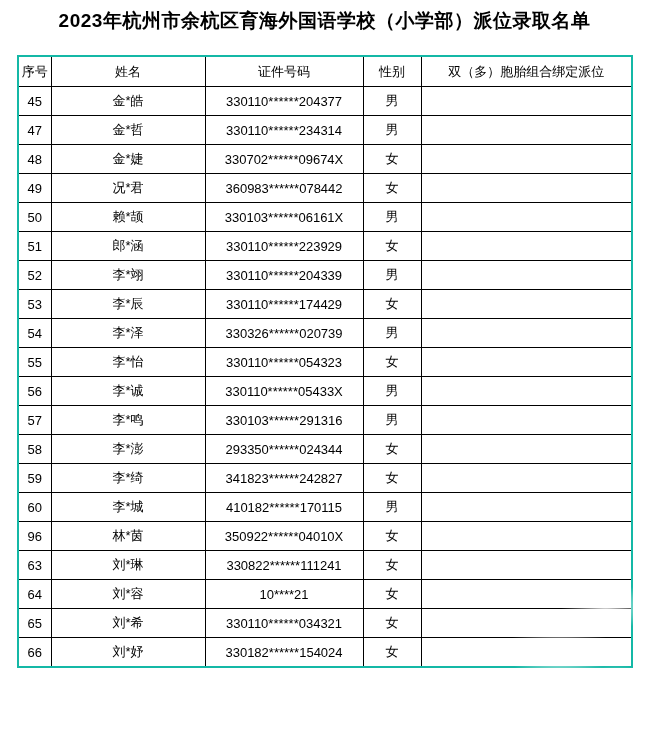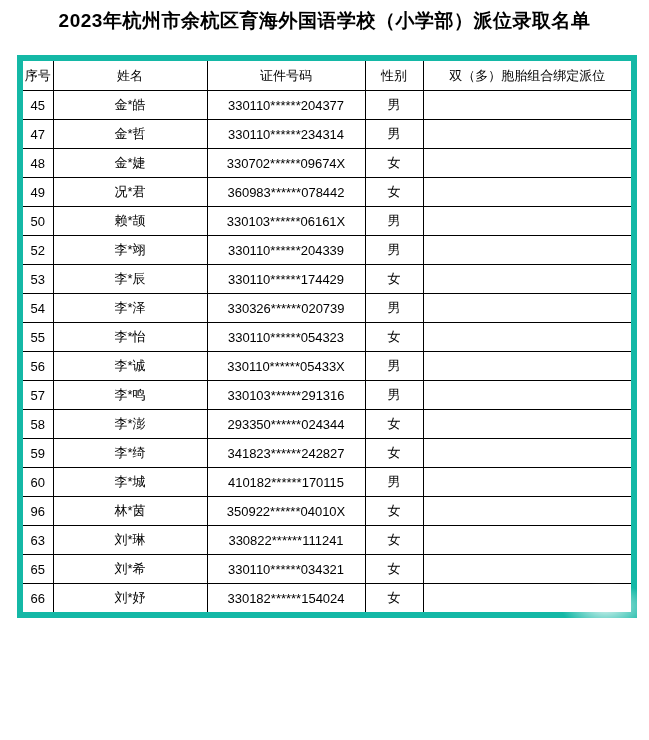--- a/index.html
+++ b/index.html
@@ -26,21 +26,21 @@
     letter-spacing: 0.5px;
     white-space: nowrap;
   }
   table.roster {
     position: absolute;
     top: 55px;
     left: 17px;
     width: 614px;
     border-collapse: collapse;
     table-layout: fixed;
-    border: 6px solid #14b8a6;
+    border: 2px solid #14b8a6;
   }
   table.roster th,
   table.roster td {
     border: 1px solid #000000;
     text-align: center;
     vertical-align: middle;
     font-size: 13px;
     font-weight: normal;
     padding: 0;
     overflow: hidden;
@@ -122,20 +122,27 @@
         <td></td>
       </tr>
       <tr>
         <td>50</td>
         <td>赖*颉</td>
         <td>330103******06161X</td>
         <td>男</td>
         <td></td>
       </tr>
       <tr>
+        <td>51</td>
+        <td>郎*涵</td>
+        <td>330110******223929</td>
+        <td>女</td>
+        <td></td>
+      </tr>
+      <tr>
         <td>52</td>
         <td>李*翊</td>
         <td>330110******204339</td>
         <td>男</td>
         <td></td>
       </tr>
       <tr>
         <td>53</td>
         <td>李*辰</td>
         <td>330110******174429</td>
@@ -199,20 +206,27 @@
         <td></td>
       </tr>
       <tr>
         <td>63</td>
         <td>刘*琳</td>
         <td>330822******111241</td>
         <td>女</td>
         <td></td>
       </tr>
       <tr>
+        <td>64</td>
+        <td>刘*容</td>
+        <td>10****21</td>
+        <td>女</td>
+        <td></td>
+      </tr>
+      <tr>
         <td>65</td>
         <td>刘*希</td>
         <td>330110******034321</td>
         <td>女</td>
         <td></td>
       </tr>
       <tr>
         <td>66</td>
         <td>刘*妤</td>
         <td>330182******154024</td>

